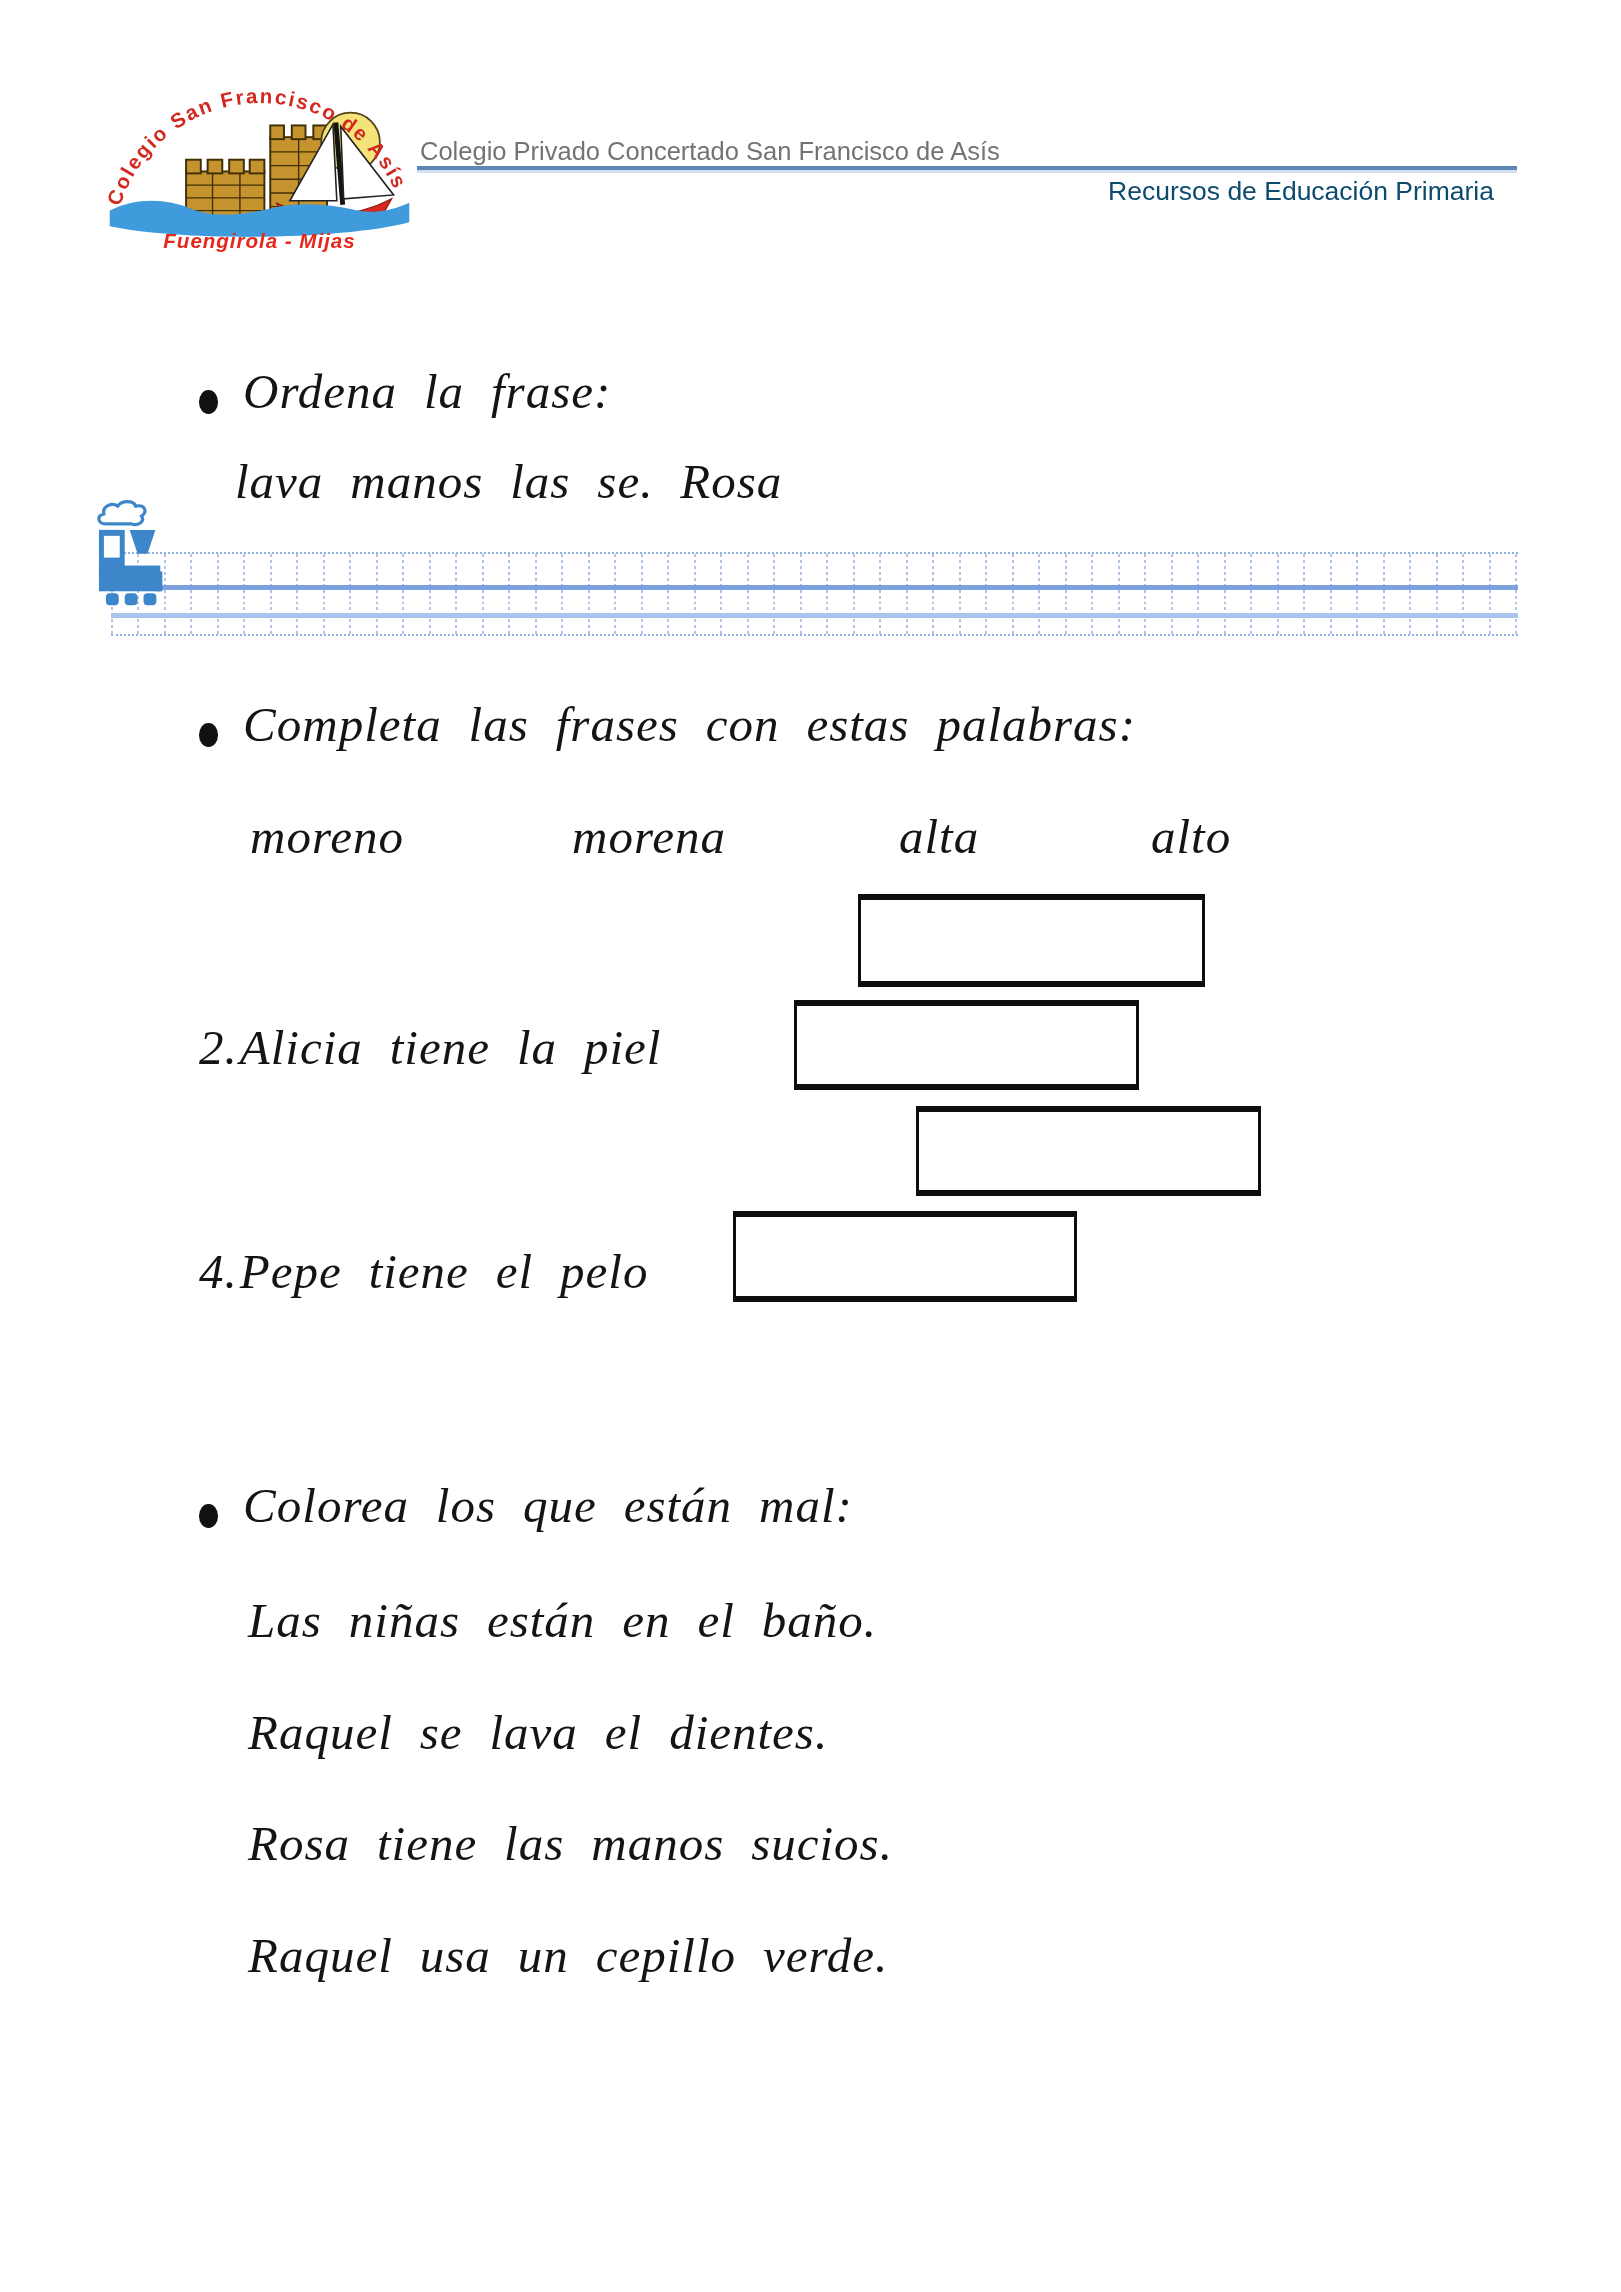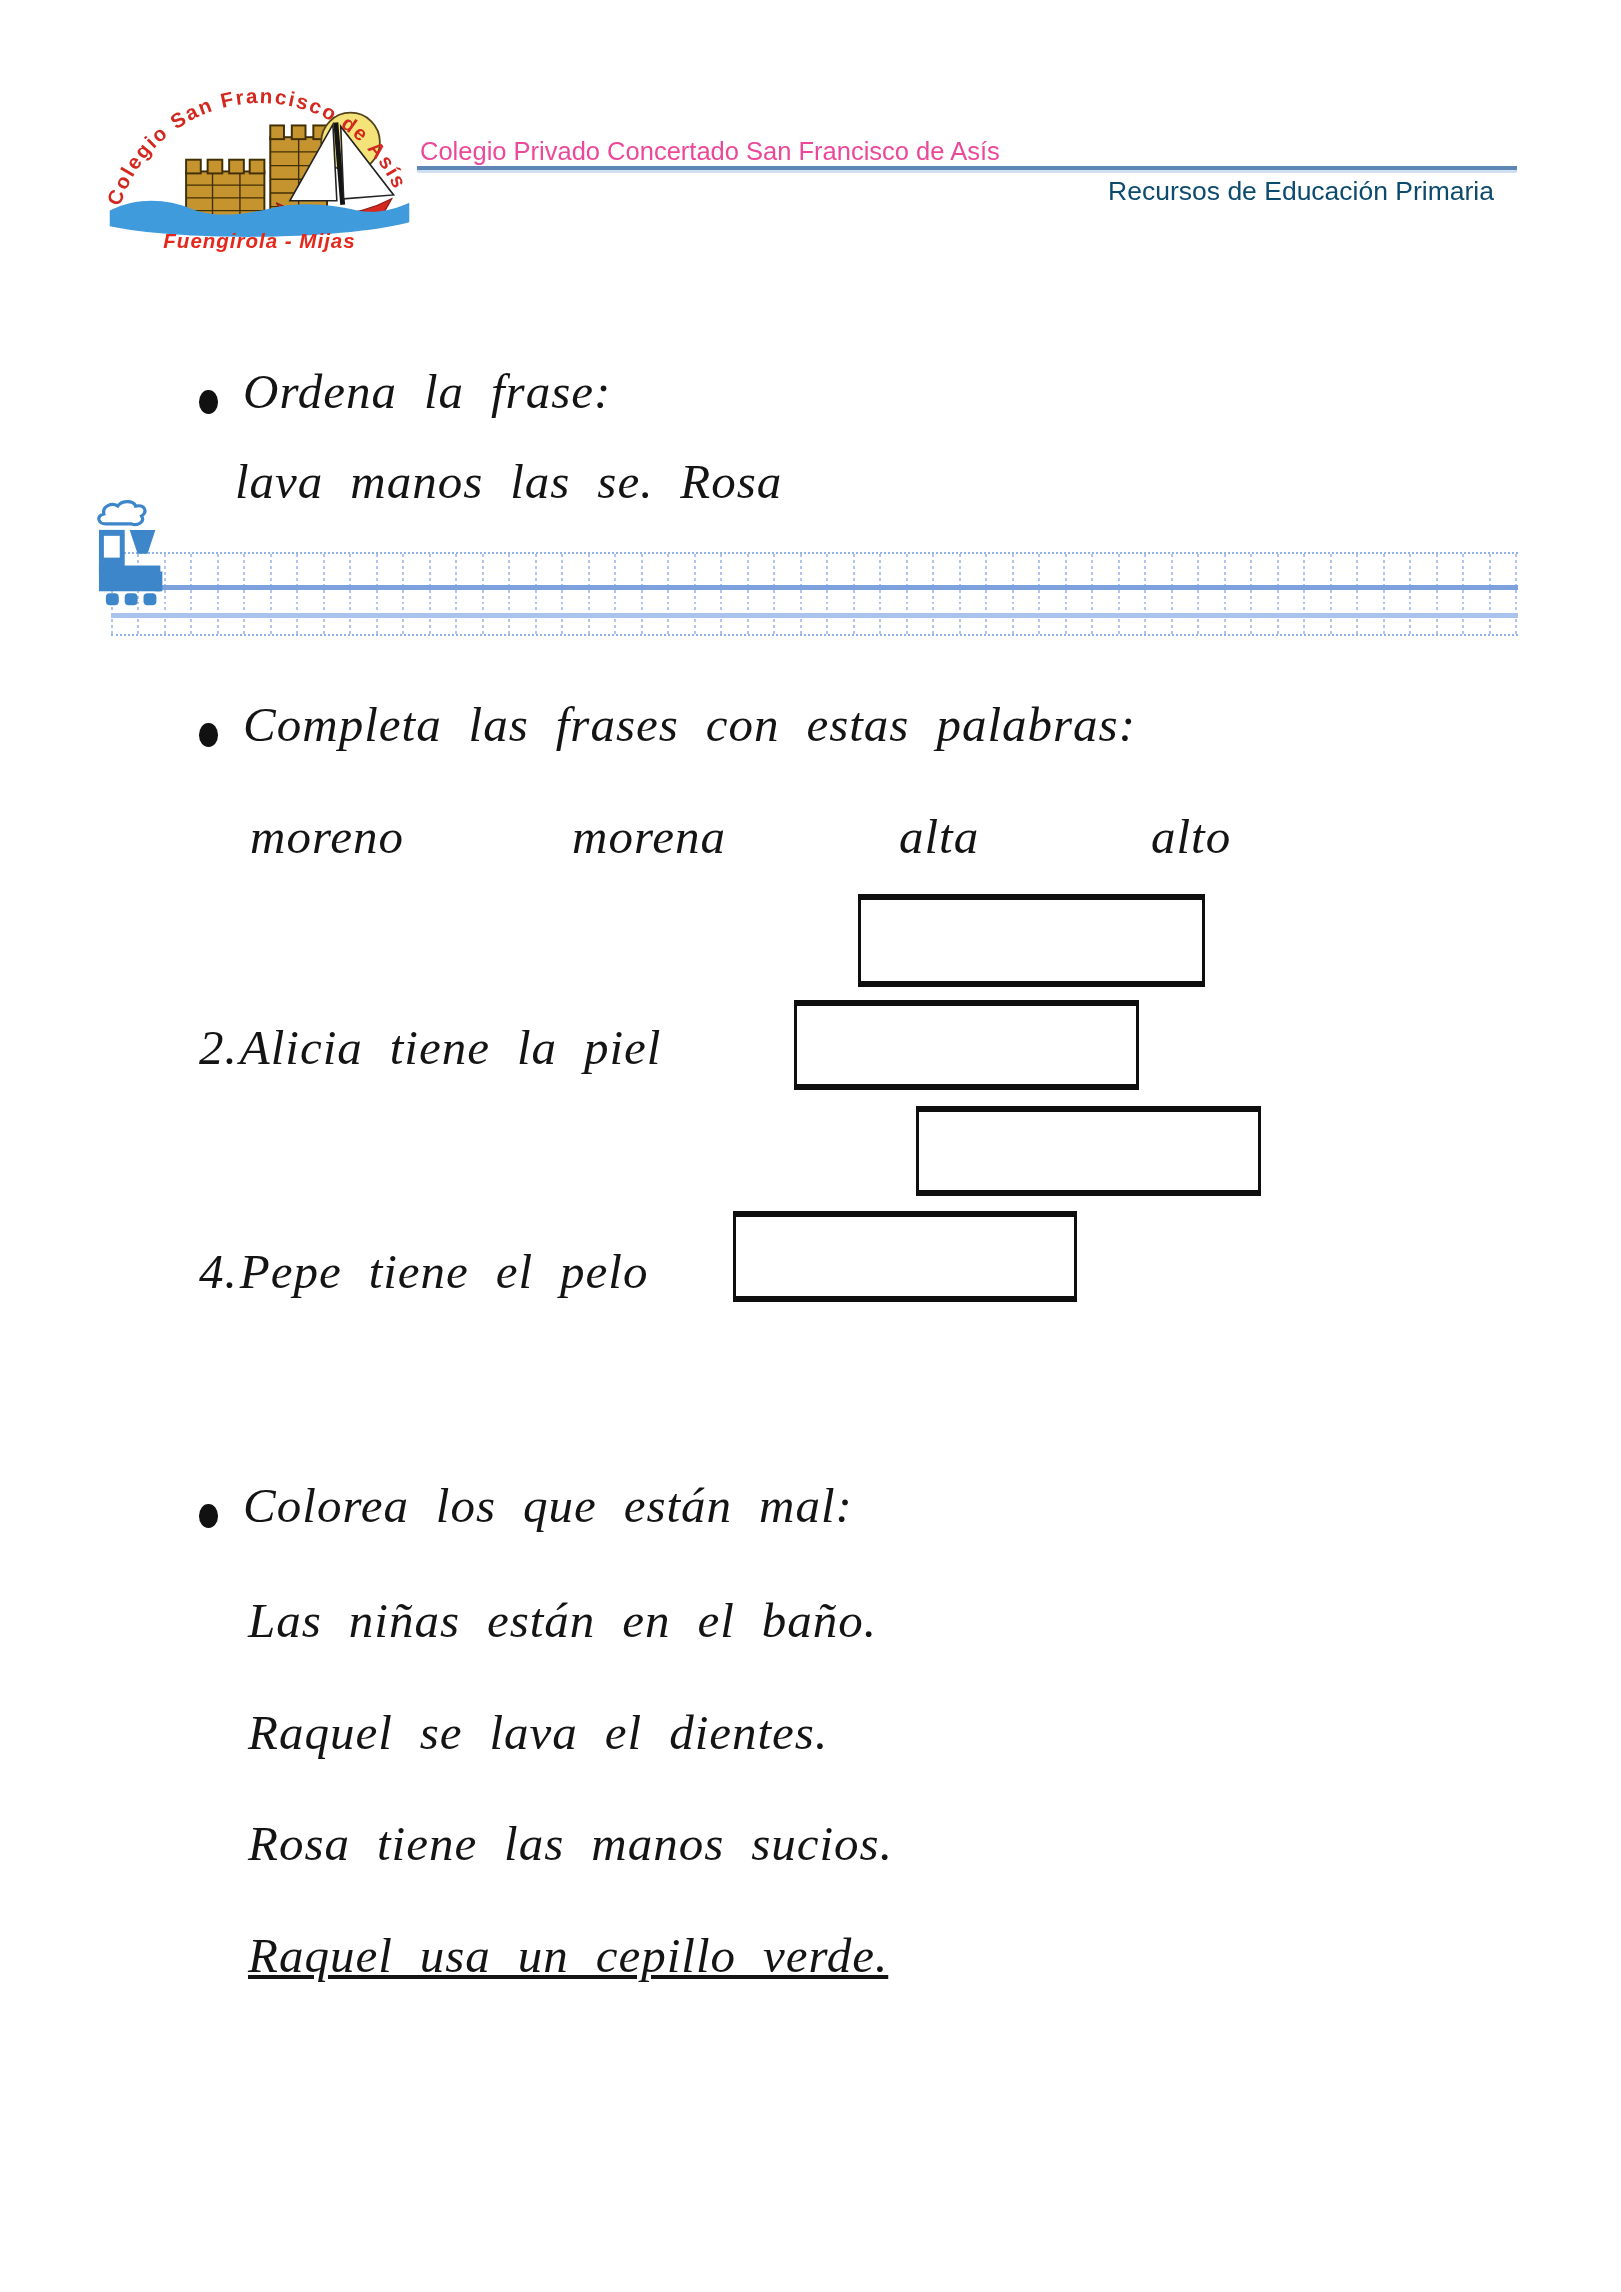--- a/index.html
+++ b/index.html
@@ -3,21 +3,21 @@
 <meta charset="utf-8">
 <style>
   html,body{margin:0;padding:0;background:#e8e8e8;}
   .page{
     position:relative;width:1621px;height:2293px;background:#ffffff;
     overflow:hidden;font-family:"Liberation Sans",sans-serif;
   }
   
   .logo{position:absolute;left:98px;top:83px;width:323px;height:172px;}
   .hdr-title{
-    position:absolute;left:420px;top:137px;font-size:25.5px;color:#ec4899;
+    position:absolute;left:420px;top:137px;font-size:25.5px;color:#737373;
     letter-spacing:0px;white-space:nowrap;
   }
   .hdr-rule{
     position:absolute;left:417px;top:166px;width:1100px;height:3.9px;
     background:#5e86b4;box-shadow:0 2.9px 0 #cfdef1;
   }
   .hdr-sub{
     position:absolute;right:127px;top:176px;font-size:26.5px;color:#0c4a6e;
     white-space:nowrap;
   }
@@ -153,16 +153,16 @@
   </div>
   <div class="abox" style="left:733px;top:1211px;width:344px;height:91px;"></div>
 
   <div class="cursive" style="left:248px;top:1590px;">Las niñas están en el baño.</div>
   <div class="cursive heading" style="left:199px;top:1475px;">
     <span class="bullet"></span>
     <span>Colorea los que están mal:</span>
   </div>
   <div class="cursive" style="left:248px;top:1813px;">Rosa tiene las manos sucios.</div>
   <div class="cursive" style="left:248px;top:1702px;">Raquel se lava el dientes.</div>
-  <div class="cursive" style="left:248px;top:1925px;text-decoration:underline;">Raquel usa un cepillo verde.</div>
+  <div class="cursive" style="left:248px;top:1925px;">Raquel usa un cepillo verde.</div>
 
 </div>
 
 
 </body></html>

